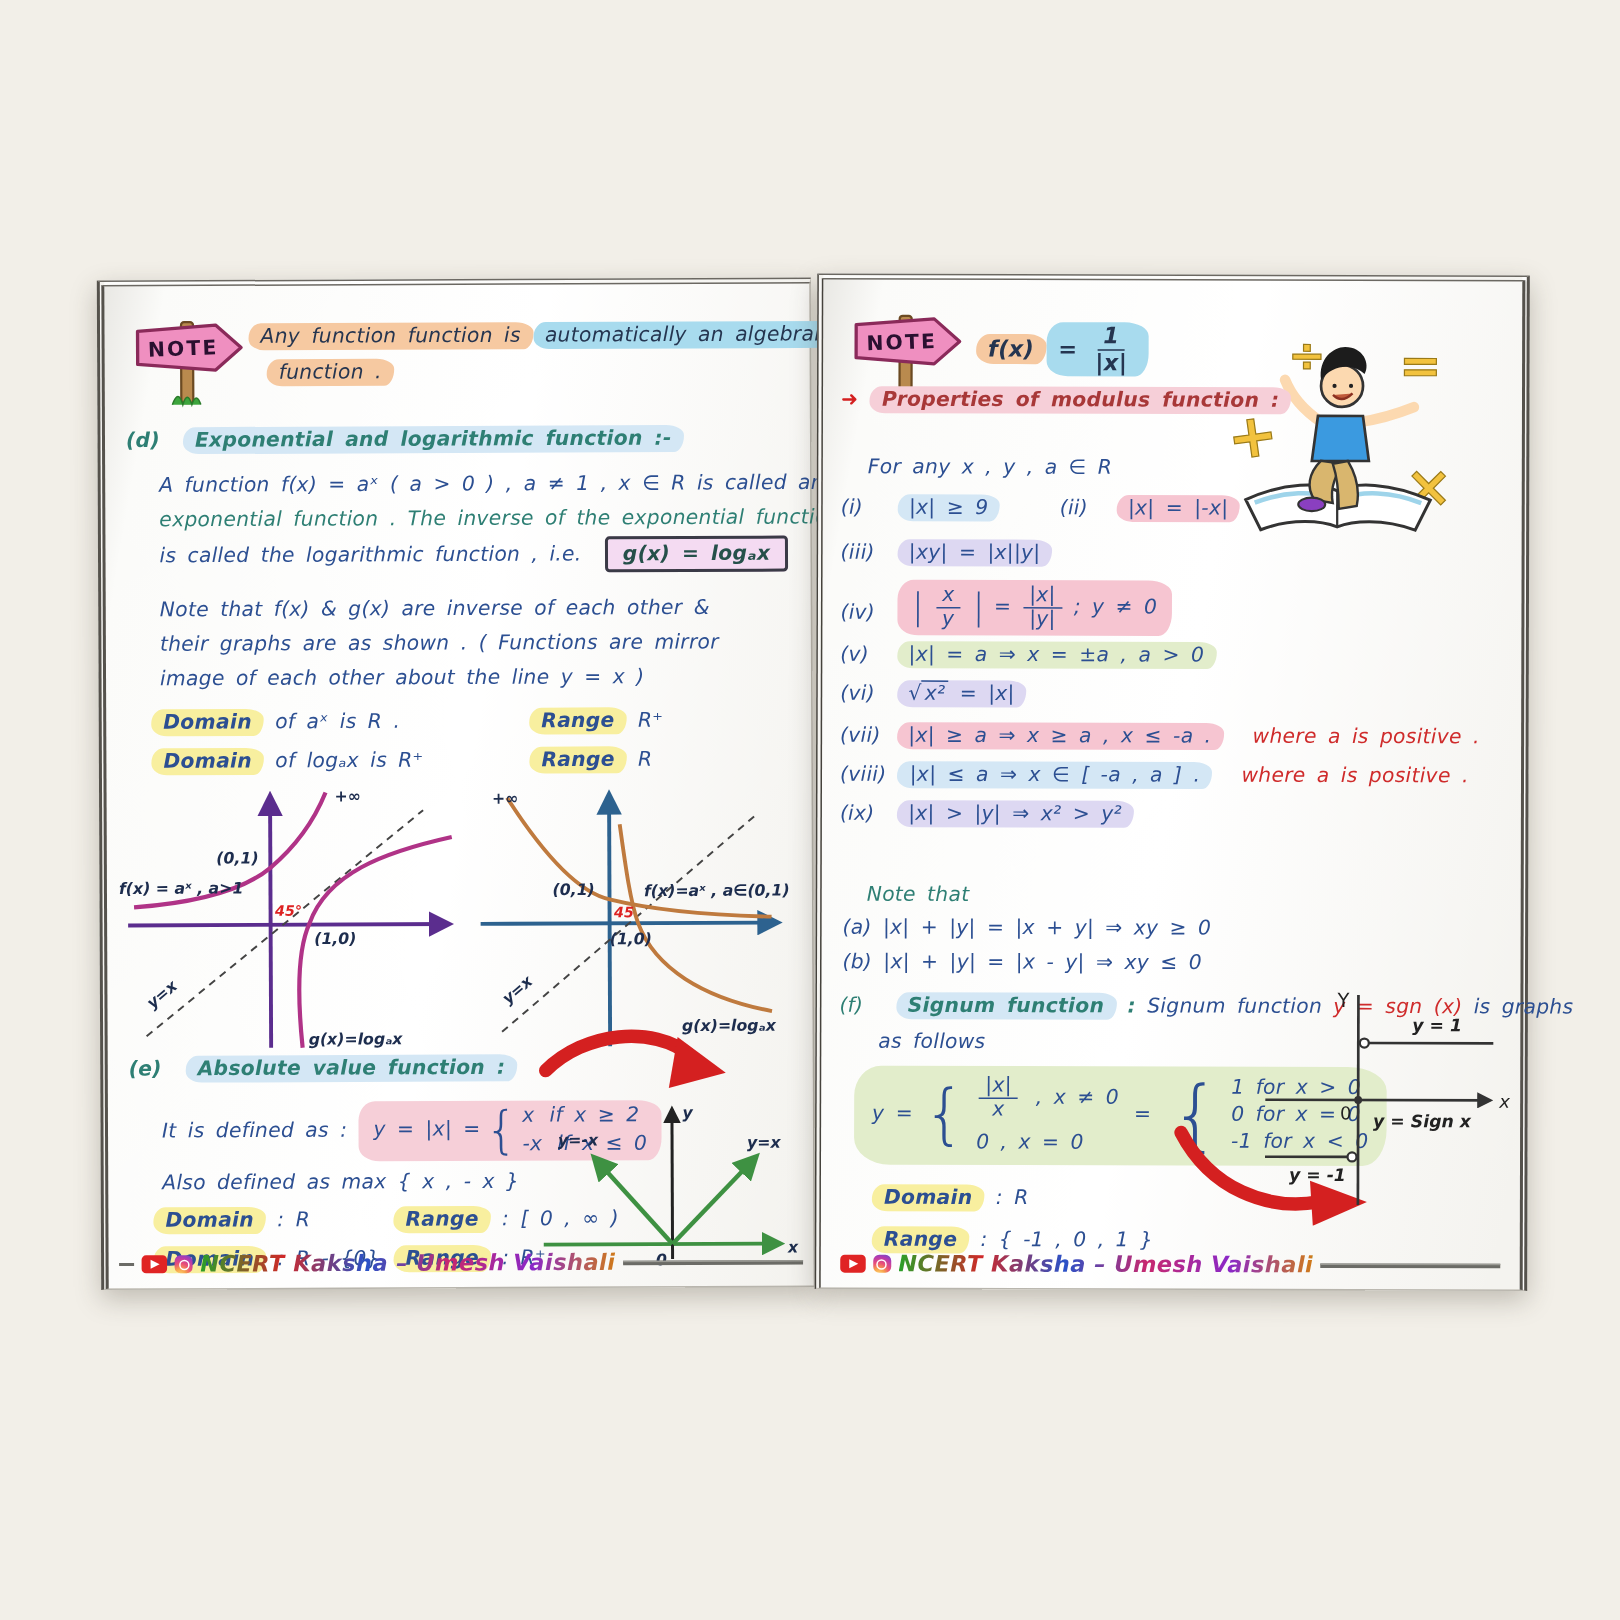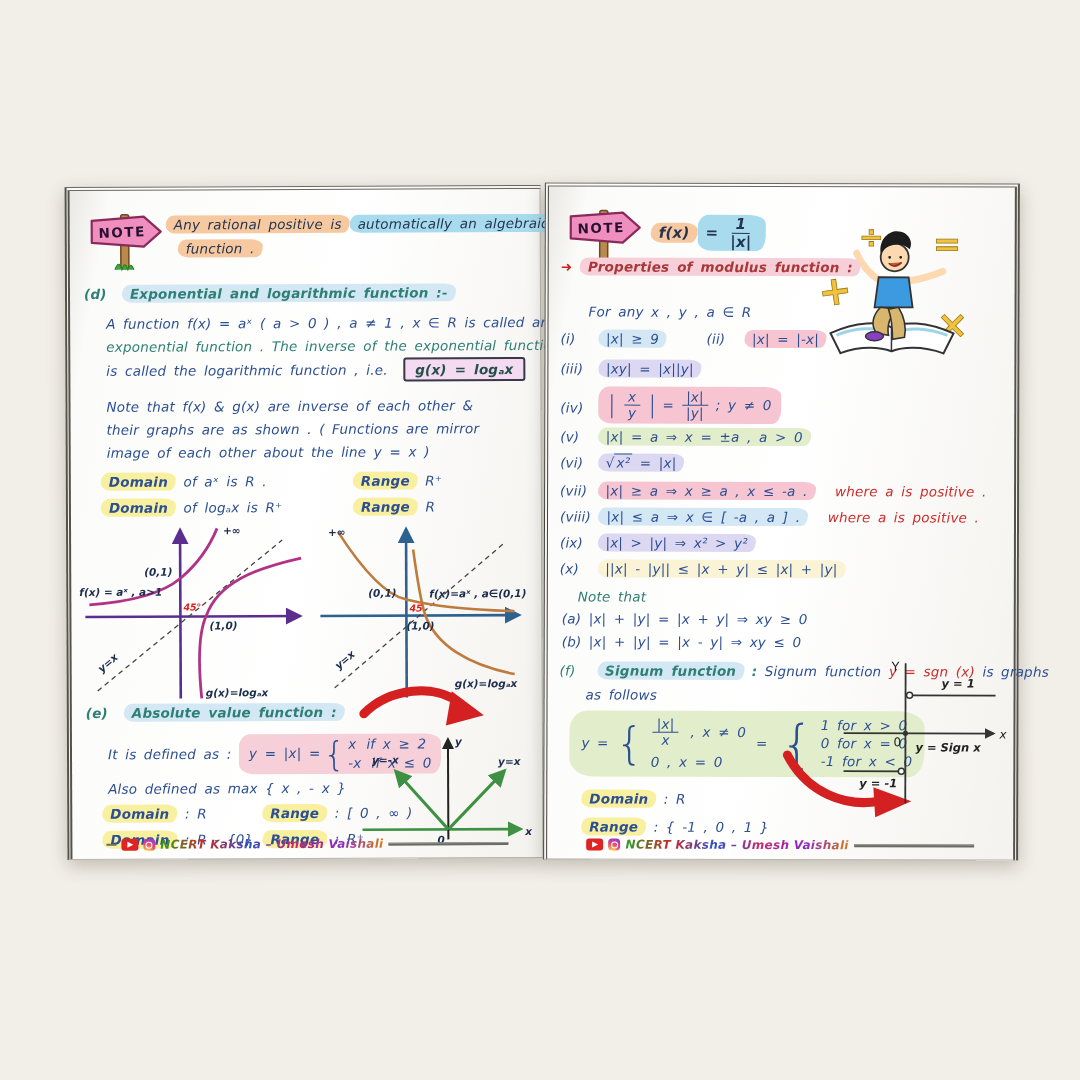--- a/index.html
+++ b/index.html
@@ -26,21 +26,21 @@
   .brace{font-size:34px;font-style:normal;font-weight:200;line-height:1;margin:0 3px;}
   .cases{display:inline-flex;flex-direction:column;gap:2px;text-align:left;}
   .rad{border-top:1.4px solid currentColor;padding:0 2px;}
   .caserow{display:flex;align-items:center;gap:10px;}
   .pfooter{position:absolute;bottom:7px;left:0;width:100%;display:flex;align-items:center;justify-content:center;gap:5px;}
   .yt{position:relative;display:inline-block;width:17px;height:12px;background:#e02424;border-radius:3px;}
   .yt::after{content:"";position:absolute;left:6px;top:3px;border-left:6px solid #fff;border-top:3px solid transparent;border-bottom:3px solid transparent;}
   .ig{position:relative;display:inline-block;width:12px;height:12px;border-radius:4px;
       background:radial-gradient(circle at 30% 110%,#ffd776 0%,#f7a34b 25%,#e94e77 50%,#b43bb0 75%,#5b4ecf 100%);}
   .ig::after{content:"";position:absolute;left:2.5px;top:2.5px;width:5px;height:5px;border:1.4px solid #fff;border-radius:50%;}
-  .brand{font-size:12px;font-weight:bold;font-style:italic;letter-spacing:.3px;
+  .brand{font-size:15px;font-weight:bold;font-style:italic;letter-spacing:.3px;
          background:linear-gradient(90deg,#28a028,#d02828,#2a52c8,#c8286e,#8a28c8,#d07a18);
          -webkit-background-clip:text;background-clip:text;color:transparent;}
   .rule{height:2px;background:#6b6b66;width:120px;border-top:1px solid #9a9a94;}
   .dashlead{height:2px;background:#6b6b66;width:10px;}
   svg text{font-family:"DejaVu Sans",sans-serif;}
   .gl{font-size:10.5px;font-style:italic;font-weight:600;fill:#1d2d4e;}
   .gl-red{font-size:9.5px;font-style:italic;font-weight:600;fill:#d22;}
 </style>
 </head>
 <body>
@@ -51,21 +51,21 @@
   <div class="page page-left">
 
     <svg style="position:absolute;left:14px;top:14px" width="84" height="76" viewBox="0 0 84 76">
       <rect x="37" y="10" width="8" height="54" rx="2" fill="#b98a4e" stroke="#6b4a22" stroke-width="1.5"></rect>
       <path d="M31,65 q4,-11 7,0 q3,-10 6,0 q3,-9 6,0" fill="#3da53d" stroke="#2a7a2a" stroke-width="1"></path>
       <polygon points="8,16 60,12 77,27 60,42 8,38" fill="#ef8fc0" stroke="#8a2a5a" stroke-width="2.2" stroke-linejoin="round"></polygon>
       <text x="15" y="33" font-size="13.5" font-weight="bold" fill="#2a1030" letter-spacing="1.5" transform="rotate(-2 15 33)">NOTE</text>
     </svg>
 
     <div class="ln dark" style="left:96px;top:26px">
-      <span class="hl hl-orange">Any rational positive is</span><span class="hl hl-blue">automatically an algebraic</span>
+      <span class="hl hl-orange">Any function function is</span><span class="hl hl-blue">automatically an algebraic</span>
     </div>
     <div class="ln dark" style="left:108px;top:50px">
       <span class="hl hl-orange">function .</span>
     </div>
 
     <div class="ln teal bold" style="left:14px;top:95px">
       <span class="idx">(d)</span>
       <span class="hl hl-lblue">Exponential and logarithmic function :-</span>
     </div>
 
@@ -251,21 +251,21 @@
       <path d="M70,40 C68,26 78,18 86,18 C98,18 103,29 99,36 C92,29 78,29 70,40 Z" fill="#1c1c1c"></path>
       <circle cx="79" cy="44" r="1.4" fill="#222"></circle>
           <circle cx="90" cy="44" r="1.4" fill="#222"></circle>
       <path d="M78,50 Q84,56 91,49" stroke="#8a3020" stroke-width="1.6" fill="#c05a3a"></path>
     </svg>
 
     <div class="ln maroon bold" style="left:12px;top:72px">
       <span style="color:#d42020;font-style:normal">➜</span>
       <span class="hl hl-rose">Properties of modulus function :</span>
     </div>
-    <div class="ln ink" style="left:40px;top:117px">For any x , y , a ∈ R</div>
+    <div class="ln ink" style="left:30px;top:117px">For any x , y , a ∈ R</div>
 
     <div class="ln ink" style="left:12px;top:144px">
       <span class="idx">(i)</span>
       <span class="hl hl-lblue">|x| ≥ 9</span>
     </div>
     <div class="ln ink" style="left:158px;top:144px">
       <span class="idx">(ii)</span>
       <span class="hl hl-pink">|x| = |-x|</span>
     </div>
 
@@ -312,24 +312,20 @@
       <span class="idx">(viii)</span>
       <span class="hl hl-lblue">|x| ≤ a ⇒ x ∈ [ -a , a ] .</span>
       <span class="red" style="margin-left:12px">where a is positive .</span>
     </div>
 
     <div class="ln ink" style="left:12px;top:348px">
       <span class="idx">(ix)</span>
       <span class="hl hl-lav">|x| &gt; |y| ⇒ x² &gt; y²</span>
     </div>
 
-    <div class="ln ink" style="left:12px;top:374px">
-      <span class="idx">(x)</span>
-      <span class="hl hl-cream">||x| - |y|| ≤ |x + y| ≤ |x| + |y|</span>
-    </div>
 
     <div class="ln teal" style="left:30px;top:402px">Note that</div>
     <div class="ln ink" style="left:14px;top:424px">(a) |x| + |y| = |x + y| ⇒ xy ≥ 0</div>
     <div class="ln ink" style="left:14px;top:447px">(b) |x| + |y| = |x - y| ⇒ xy ≤ 0</div>
 
     <div class="ln ink" style="left:12px;top:476px">
       <span class="idx teal">(f)</span>
       <span class="hl hl-lblue teal bold">Signum function</span>
       <span class="teal bold">:</span>
       <span>Signum function</span>

